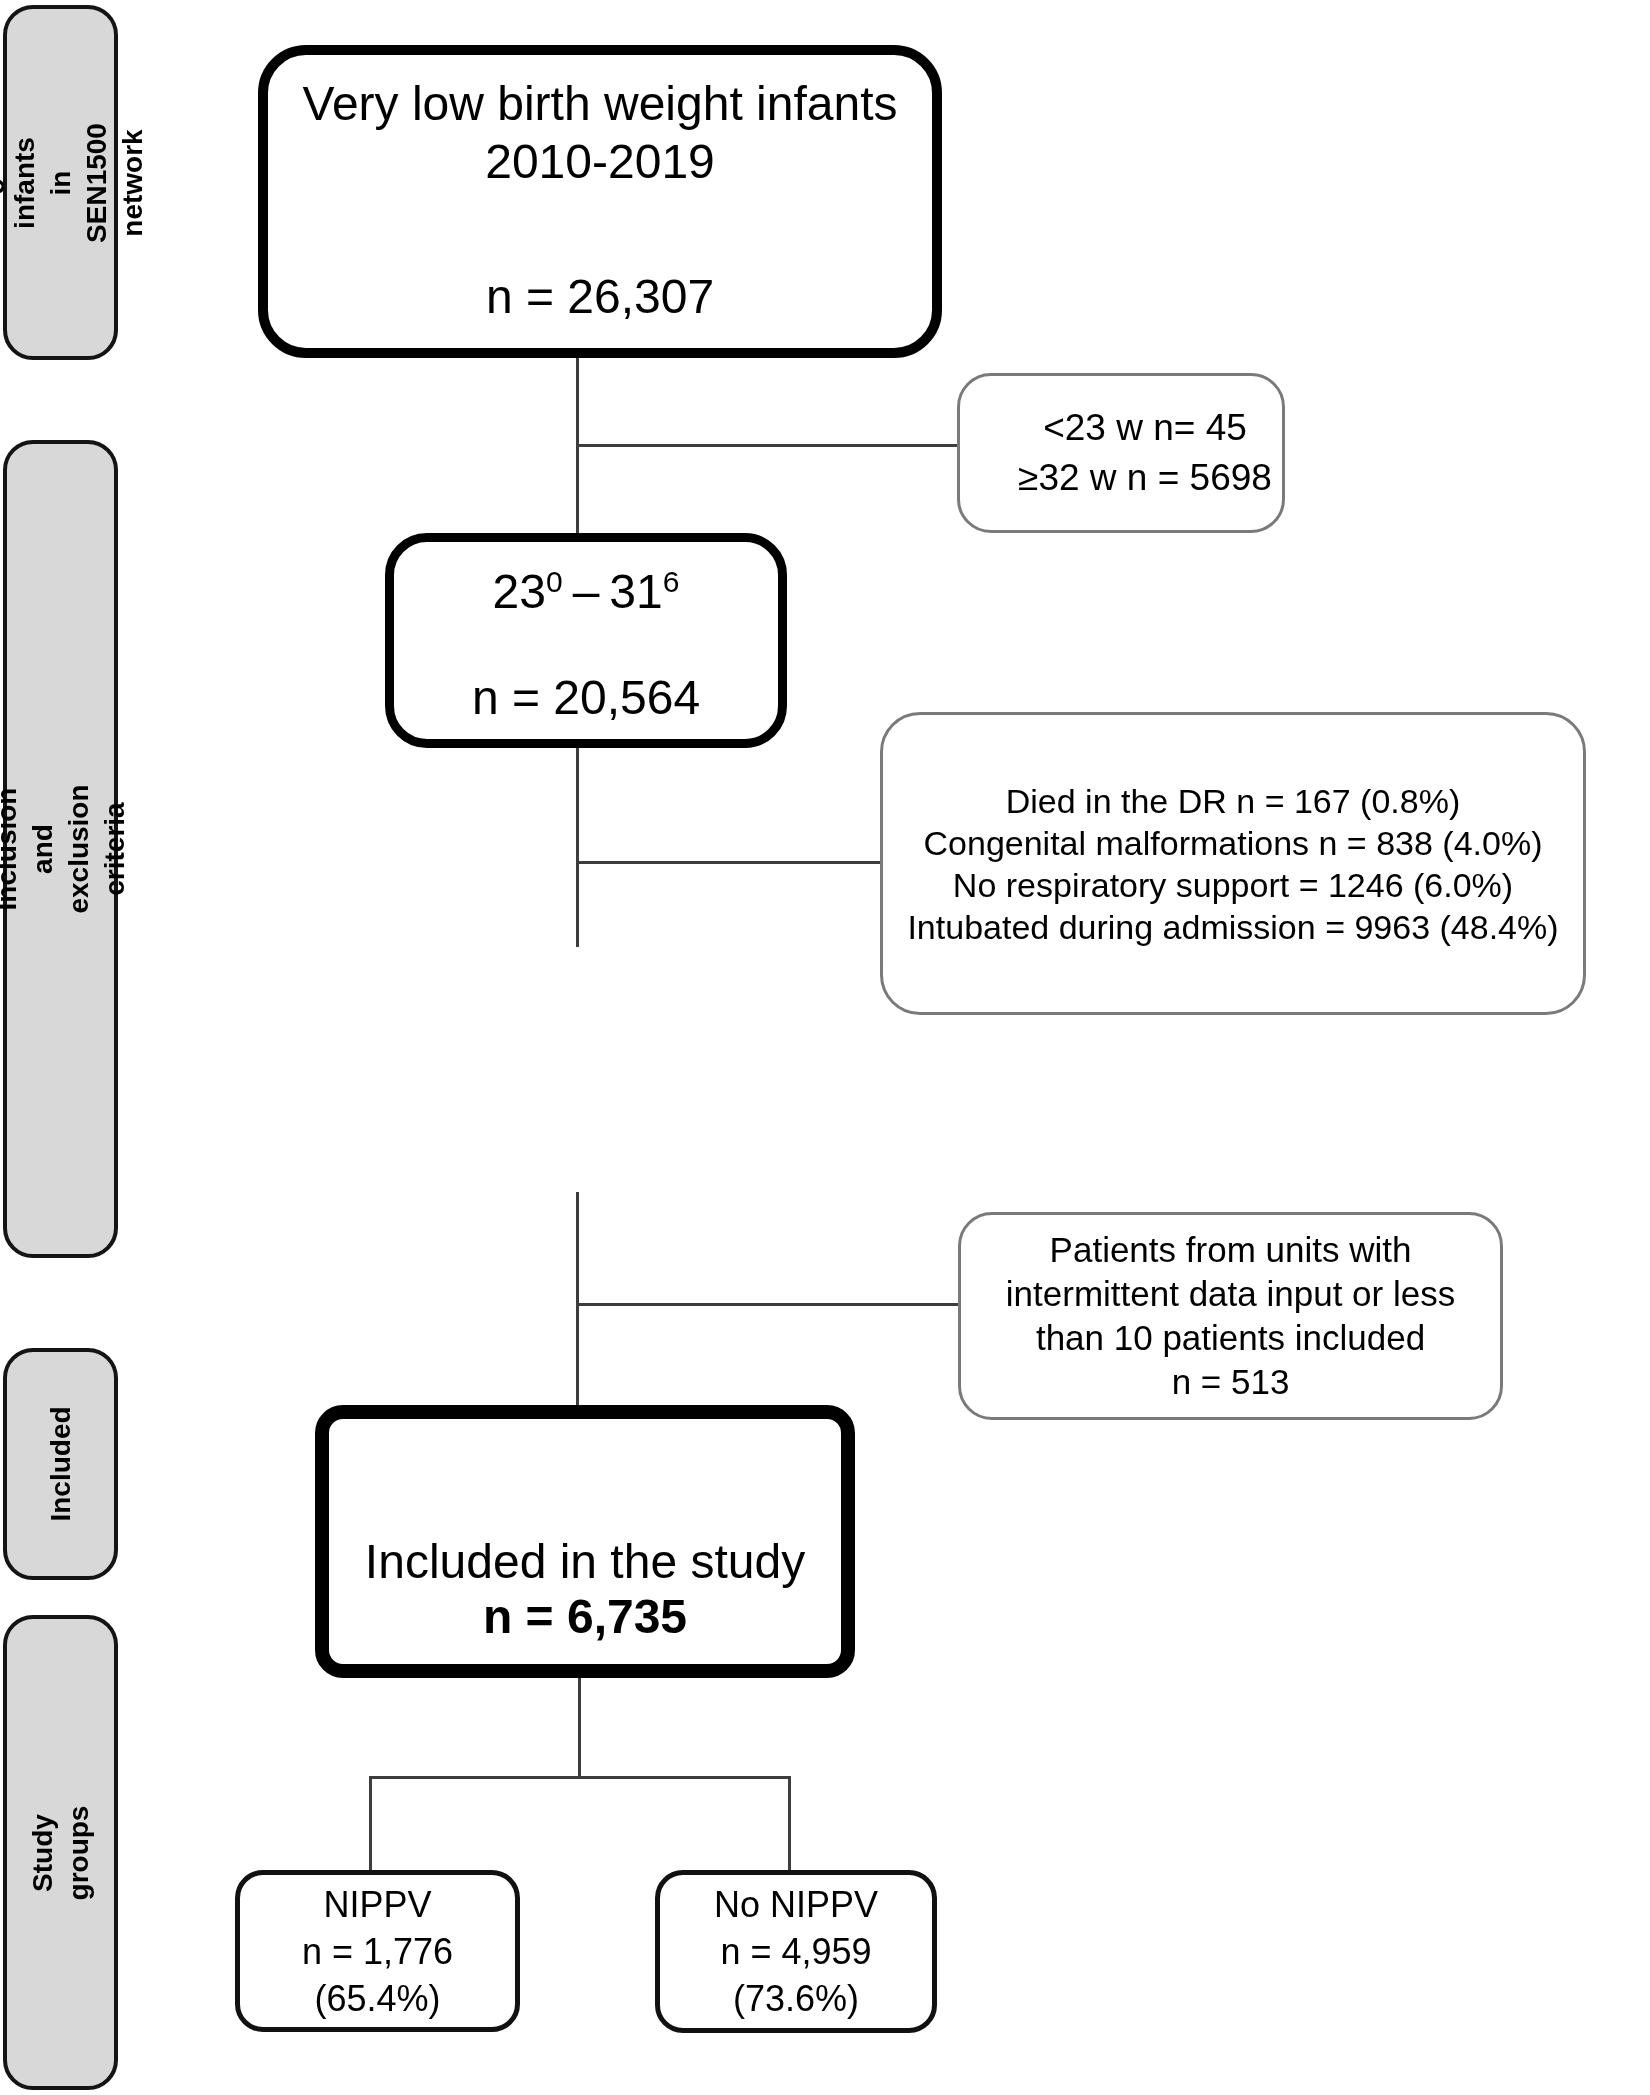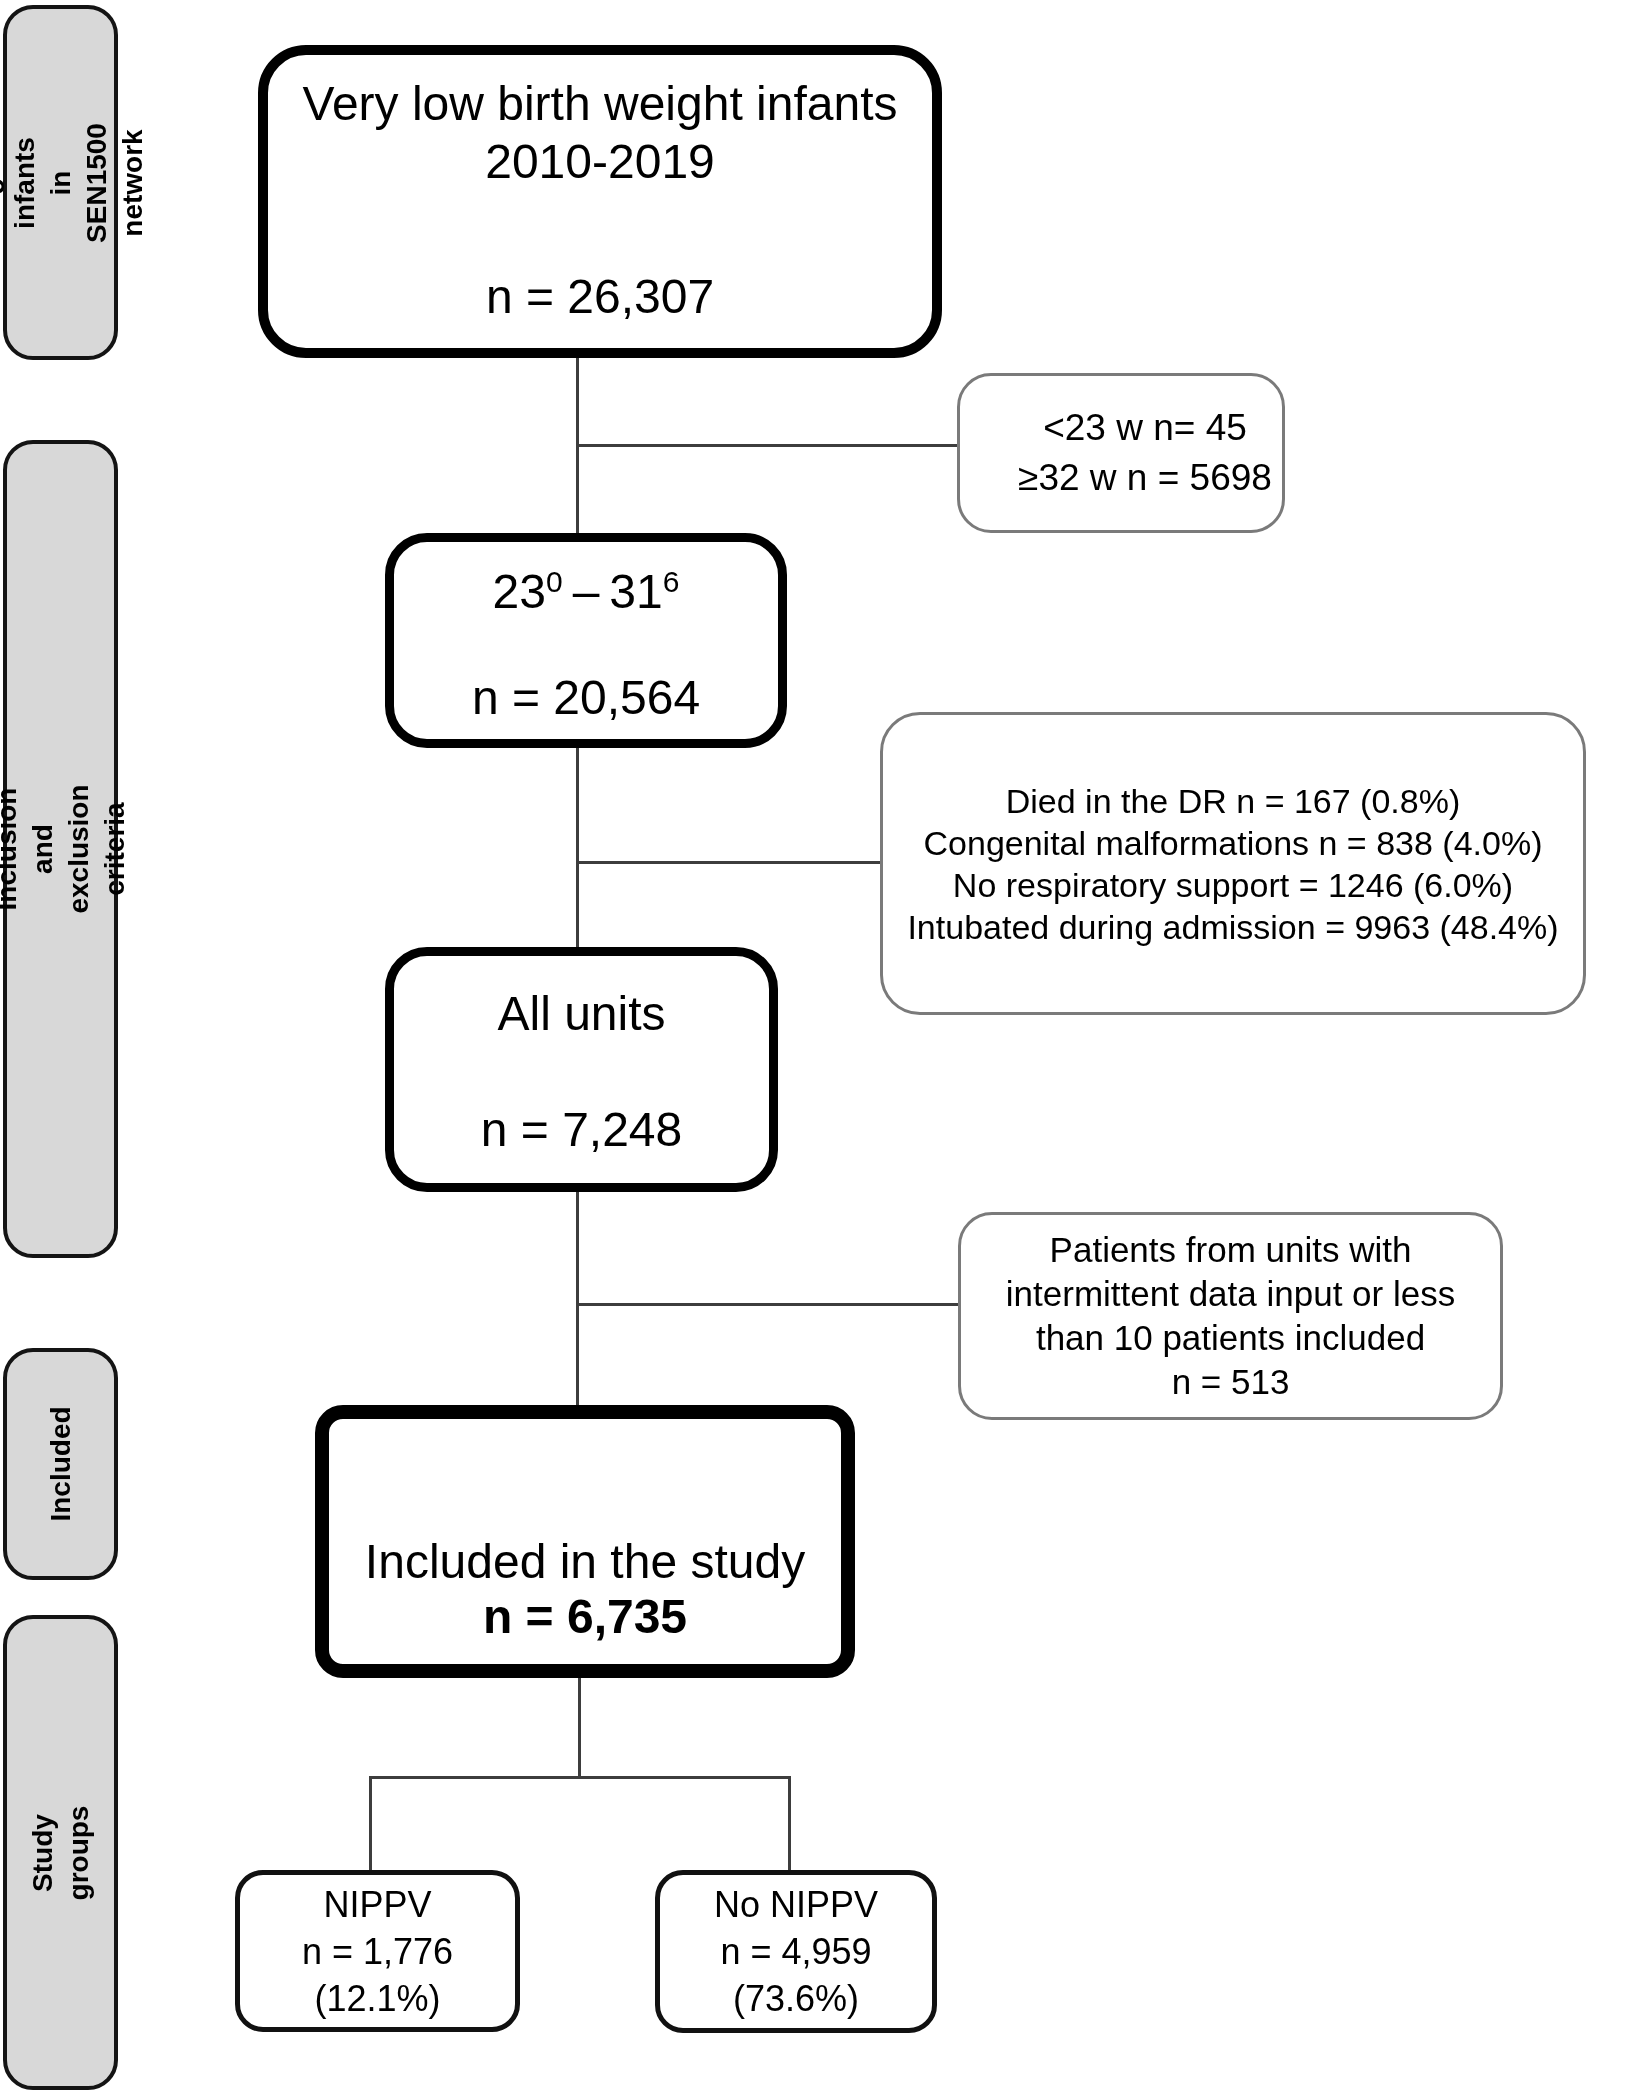--- a/index.html
+++ b/index.html
@@ -117,41 +117,37 @@
     <div class="nline">n = 20,564</div>
   </div>
 
   <div class="box e2">
     <div>Died in the DR n = 167 (0.8%)</div>
     <div>Congenital malformations n = 838 (4.0%)</div>
     <div>No respiratory support = 1246 (6.0%)</div>
     <div>Intubated during admission = 9963 (48.4%)</div>
   </div>
 
-  <div class="box b3">
-    <div class="title">All units</div>
-    <div class="nline">n = 7,248</div>
-  </div>
 
   <div class="box e3">
     <div>Patients from units with</div>
     <div>intermittent data input or less</div>
     <div>than 10 patients included</div>
     <div>n = 513</div>
   </div>
 
   <div class="box b4">
     <div class="title">Included in the study</div>
     <div class="nline">n = 6,735</div>
   </div>
 
   <div class="box grp g1">
     <div>NIPPV</div>
     <div>n = 1,776</div>
-    <div>(12.1%)</div>
+    <div>(65.4%)</div>
   </div>
 
   <div class="box grp g2">
     <div>No NIPPV</div>
     <div>n = 4,959</div>
     <div>(73.6%)</div>
   </div>
 
 </div>
 

